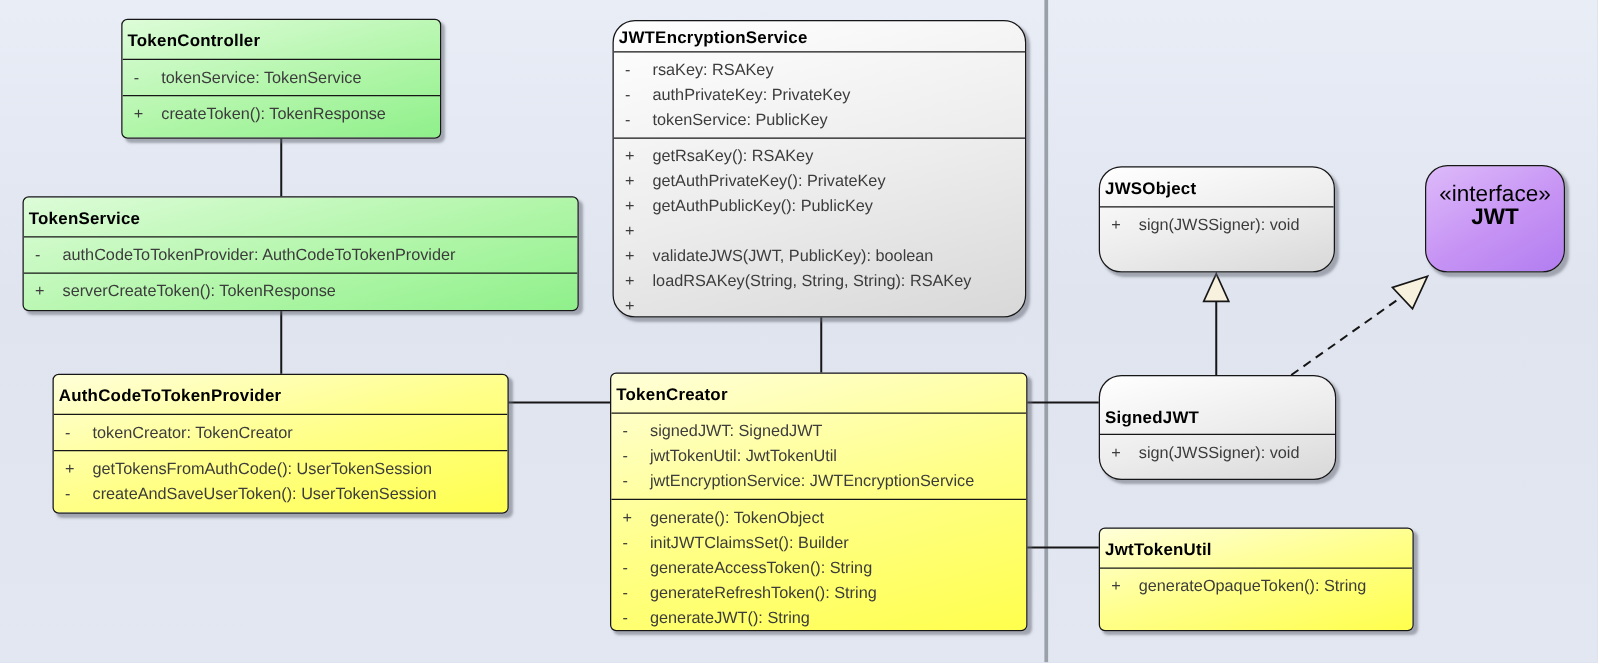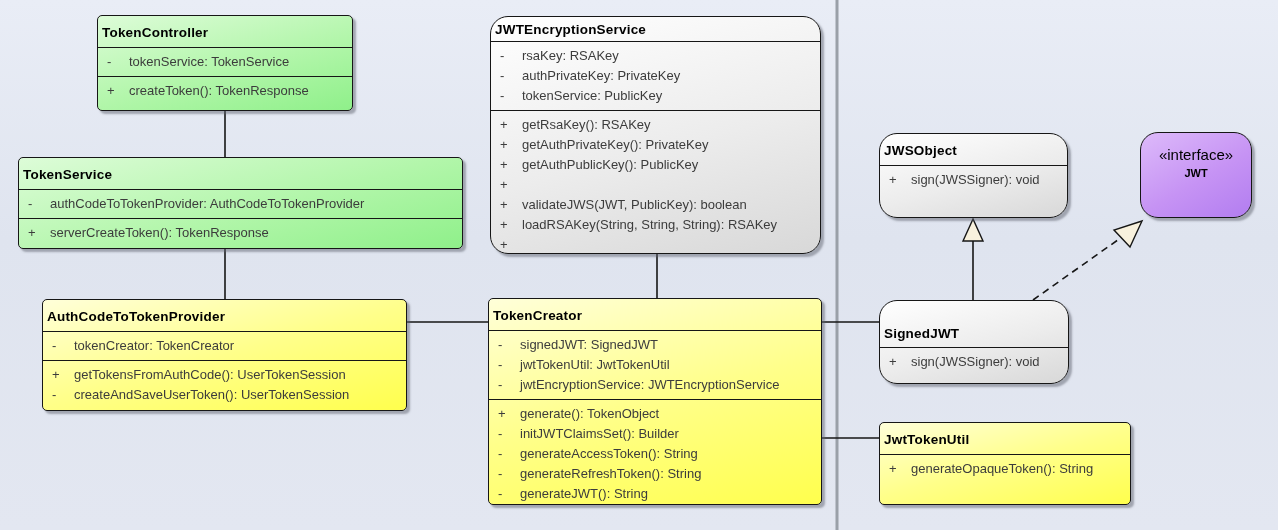--- a/index.html
+++ b/index.html
@@ -30,22 +30,22 @@
     flex:none;text-align:left;font-weight:bold;font-size:13.5px;color:#000;
     padding:9px 4px 7px;letter-spacing:.2px;
   }
   .title.slim{padding:5px 4px 4px;}
   .compartment{flex:none;border-top:1.6px solid #161616;padding:4px 0;}
   .compartment.grow{flex:1;}
   .member{display:flex;line-height:20px;font-size:13px;color:#3c3c3c;white-space:nowrap;}
   .vis{flex:none;width:22px;padding-left:9px;}
   .sig{flex:none;}
   .iface-body{flex:1;text-align:center;padding-top:13px;}
-  .stereotype{font-size:15px;color:#000;line-height:18px;}
-  .iface-name{font-size:11px;font-weight:bold;color:#000;line-height:18px;}
+  .stereotype{font-size:18px;color:#000;line-height:18px;}
+  .iface-name{font-size:18px;font-weight:bold;color:#000;line-height:18px;}
 </style>
 </head>
 <body>
 
 <div class="canvas">
 
   <svg class="edges" width="1278" height="530" viewBox="0 0 1278 530">
     <line x1="837" y1="0" x2="837" y2="530" stroke="#9aa0a8" stroke-width="3"></line>
     <line x1="225" y1="111" x2="225" y2="157" stroke="#161616" stroke-width="1.6"></line>
     <line x1="225" y1="249" x2="225" y2="299" stroke="#161616" stroke-width="1.6"></line>

